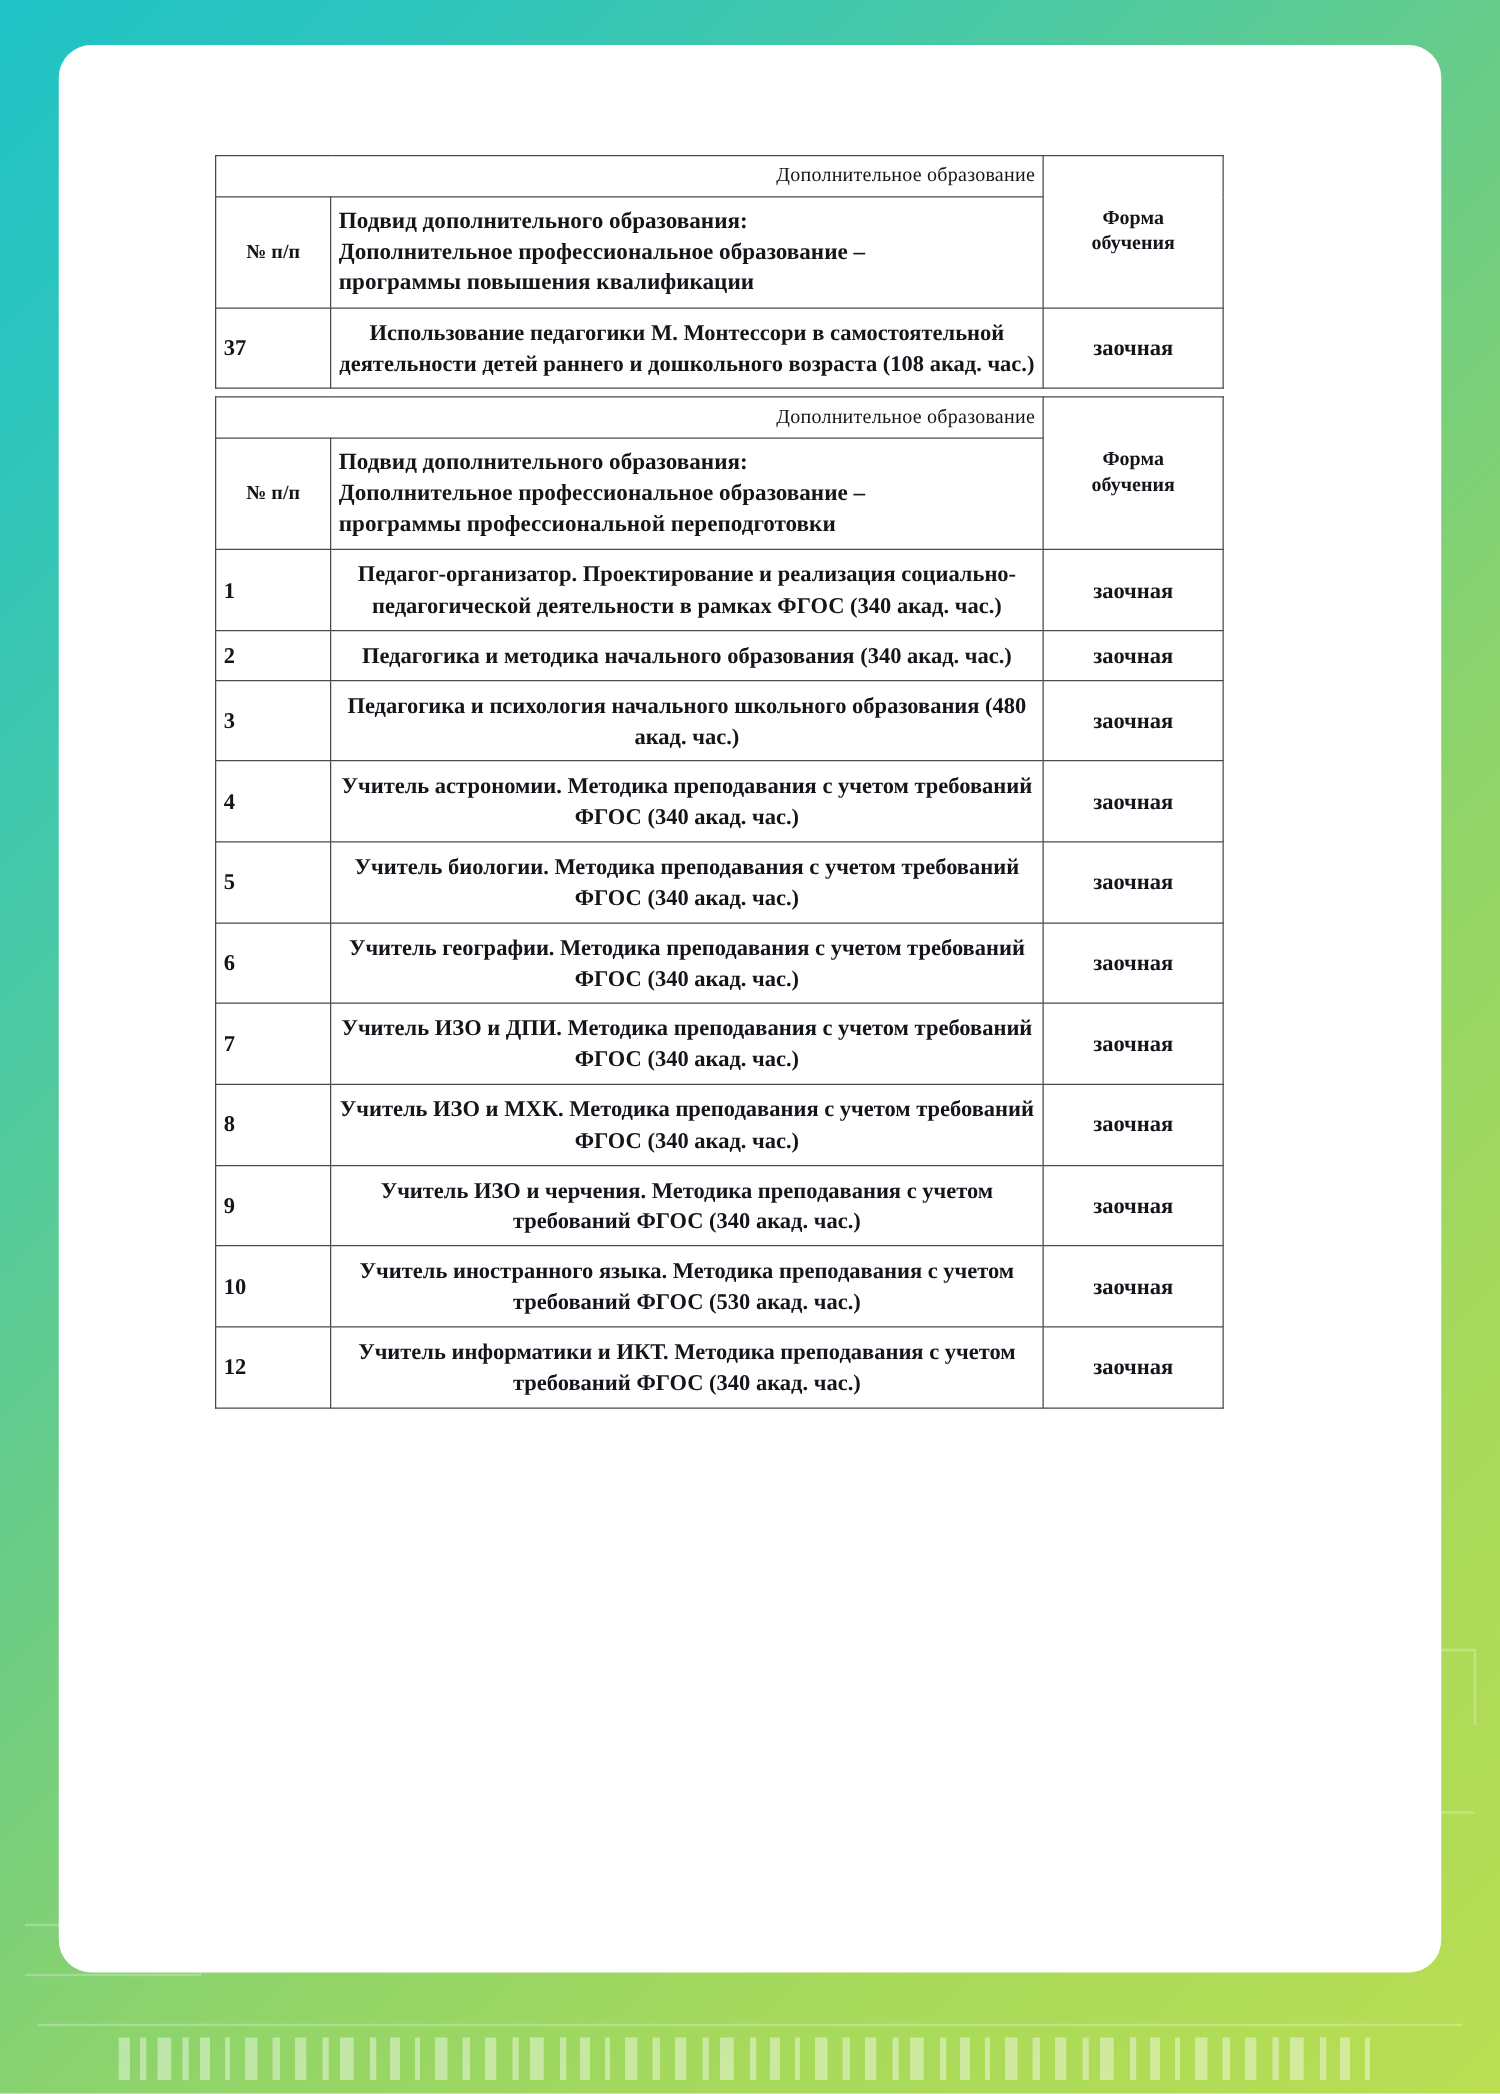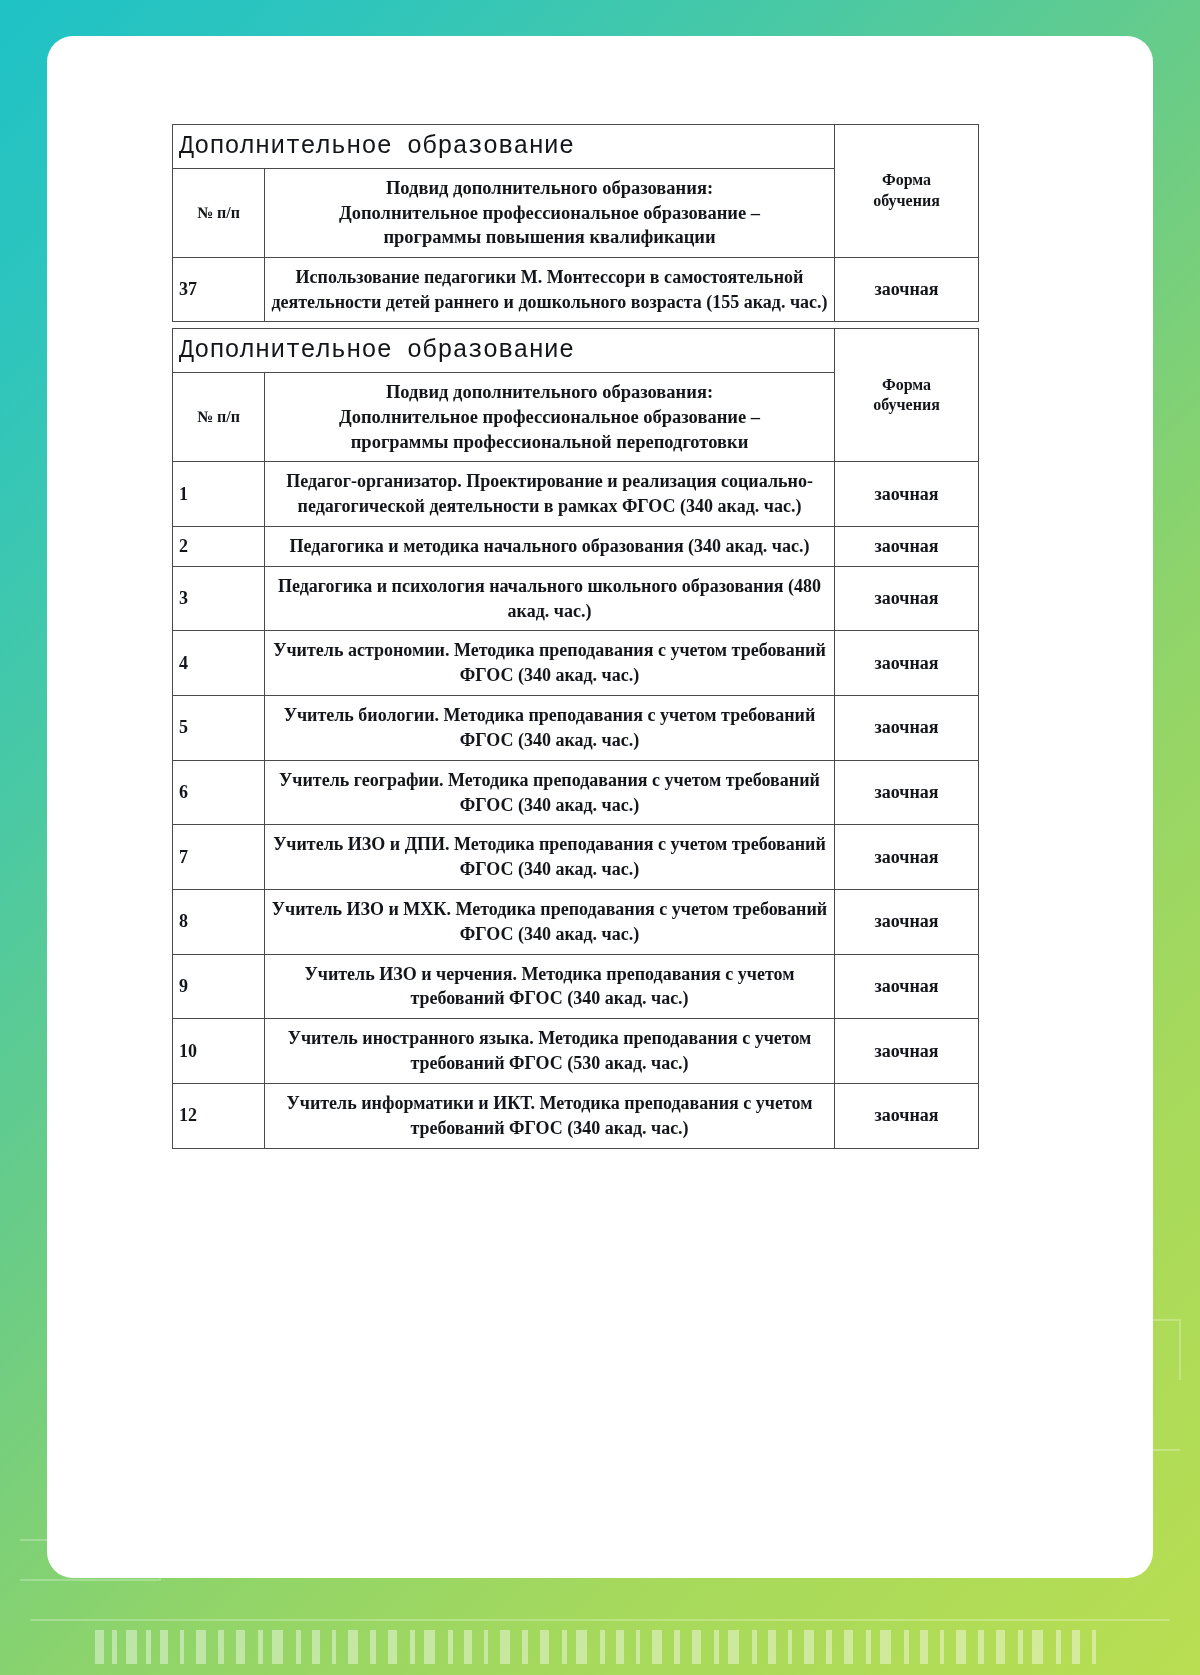--- a/index.html
+++ b/index.html
@@ -61,31 +61,30 @@
     padding: 7px 6px;
     vertical-align: middle;
     color: #12151a;
   }
 
   col.c-num { width: 92px; }
   col.c-name { width: 570px; }
   col.c-form { width: 144px; }
 
   .section-head {
-    font-size: 25px;
-    text-align: left;
+    font-size: 16px;
+    text-align: right;
     letter-spacing: 0.2px;
     padding-top: 11px;
     padding-bottom: 11px;
-    font-family: Liberation Mono, monospace;
   }
   .col-head {
     font-size: 18.5px;
     font-weight: bold;
-    text-align: center;
+    text-align: left;
     line-height: 1.33;
     margin-left: 32px;
   }
   .col-head-num {
     font-size: 16px;
     font-weight: bold;
     text-align: center;
   }
   .col-head-form {
     font-size: 16px;
@@ -217,21 +216,21 @@
       <tr>
         <td class="col-head-num">№ п/п</td>
         <td class="col-head">
           <div>Подвид дополнительного образования:</div>
           <div>Дополнительное профессиональное образование –</div>
           <div>программы повышения квалификации</div>
         </td>
       </tr>
       <tr>
         <td class="cell-num">37</td>
-        <td class="cell-name">Использование педагогики М. Монтессори в самостоятельной деятельности детей раннего и дошкольного возраста (155 акад. час.)</td>
+        <td class="cell-name">Использование педагогики М. Монтессори в самостоятельной деятельности детей раннего и дошкольного возраста (108 акад. час.)</td>
         <td class="cell-form">заочная</td>
       </tr>
     </tbody>
   </table>
 
   <div class="spacer"></div>
 
   <table class="tbl">
     <colgroup>
       <col class="c-num">

